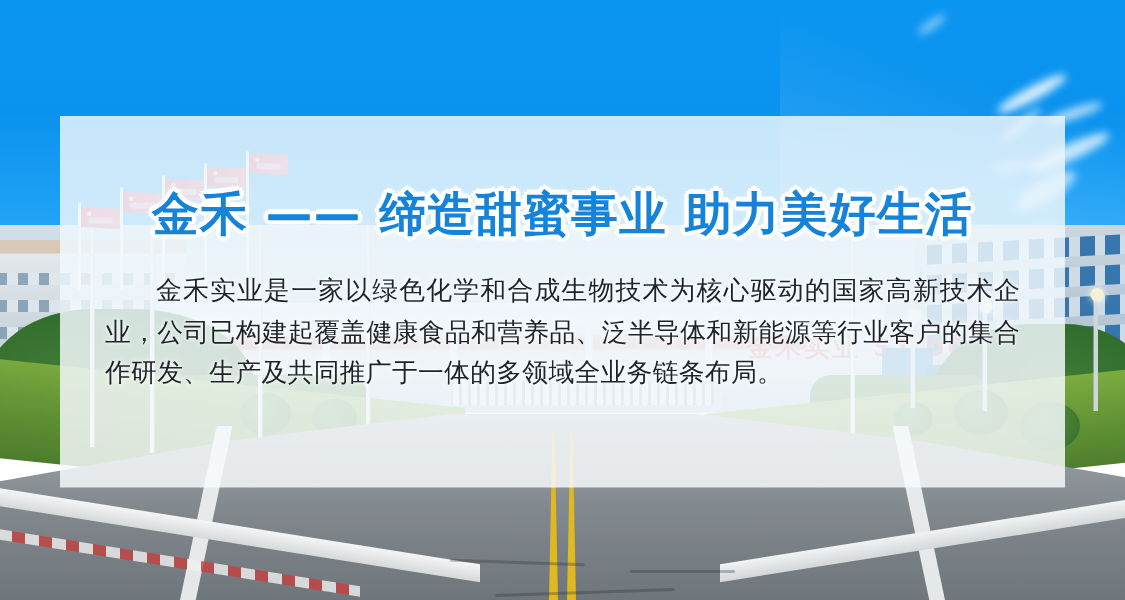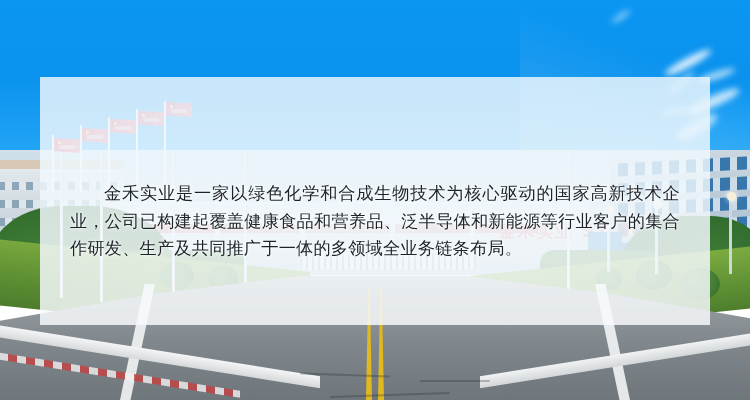--- a/index.html
+++ b/index.html
@@ -316,16 +316,17 @@
         <b></b>
       </div>
     <div class="flag" style="left:120px;top:4px;width:26px;height:15px;">
         <i></i>
         <b></b>
       </div>
   </div>
 
   <div class="overlay"></div>
 
+  <div class="headline">金禾 —— 缔造甜蜜事业 助力美好生活</div>
 
   <div class="bodytext">金禾实业是一家以绿色化学和合成生物技术为核心驱动的国家高新技术企业，公司已构建起覆盖健康食品和营养品、泛半导体和新能源等行业客户的集合作研发、生产及共同推广于一体的多领域全业务链条布局。</div>
 
 </div>
 
 </body></html>

